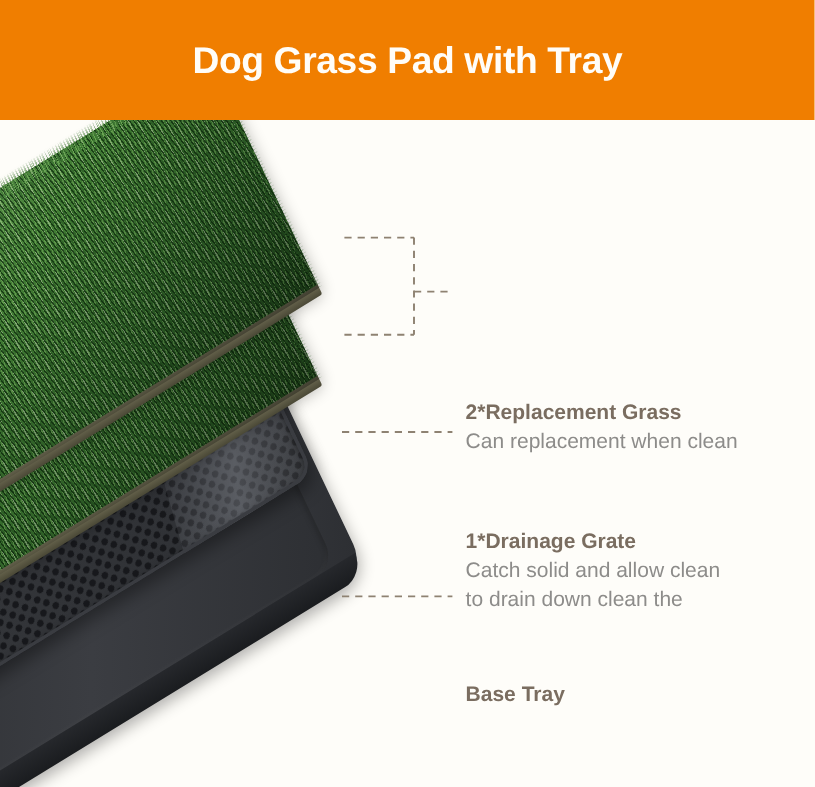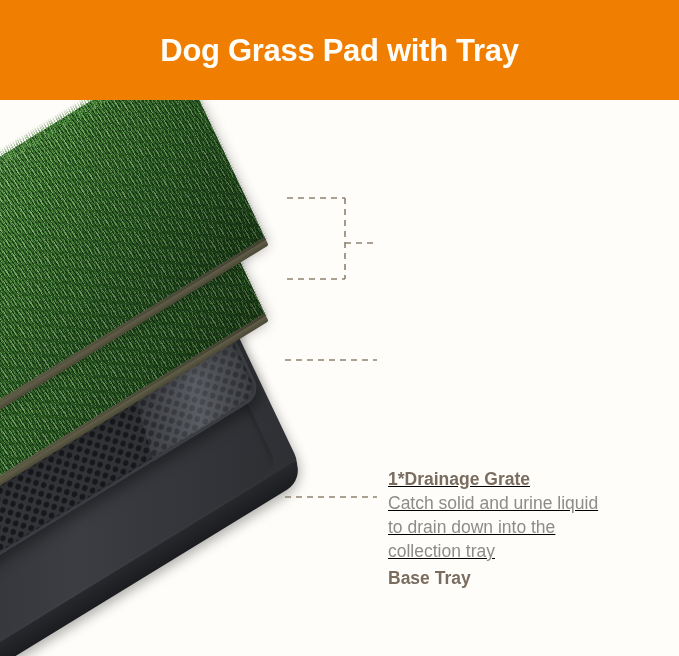--- a/index.html
+++ b/index.html
@@ -250,21 +250,21 @@
     white-space: nowrap;
   }
   .anno-body {
     font-family: "Liberation Sans", sans-serif;
     font-weight: normal;
     font-size: 17.5px;
     line-height: 24px;
     color: #8d8c8a;
   }
   #anno-grass { top: 331px; }
-  #anno-grate { top: 467px; text-decoration: underline; }
+  #anno-grate { top: 439px; }
   #anno-tray  { top: 566px; }
 </style>
 </head>
 <body>
 
 <div id="page">
 
   <div class="header-banner">
     <div class="header-line">Dog Grass Pad with Tray</div>
   </div>
@@ -304,25 +304,28 @@
     <path class="dash" d="M 287 198 L 345 198"></path>
     <path class="dash" d="M 345 198 L 345 279"></path>
     <path class="dash" d="M 287 279 L 345 279"></path>
     <path class="dash" d="M 345 243 L 378 243"></path>
 
     <path class="dash" d="M 285 360 L 377 360"></path>
 
     <path class="dash" d="M 285 497 L 377 497"></path>
   </svg>
 
+  <div class="annotation" id="anno-grass">
+    <div class="anno-title">2*Replacement Grass</div>
+    <div class="anno-body">Can replacement when clean</div>
+  </div>
 
   <div class="annotation" id="anno-grate">
     <div class="anno-title">1*Drainage Grate</div>
-    <div class="anno-body">Catch solid and urine liquid</div>
-    <div class="anno-body">to drain down into the</div>
-    <div class="anno-body">collection tray</div>
+    <div class="anno-body">Catch solid and allow clean</div>
+    <div class="anno-body">to drain down clean the</div>
   </div>
 
   <div class="annotation" id="anno-tray">
     <div class="anno-title">Base Tray</div>
   </div>
 
 </div>
 
 </body></html>

